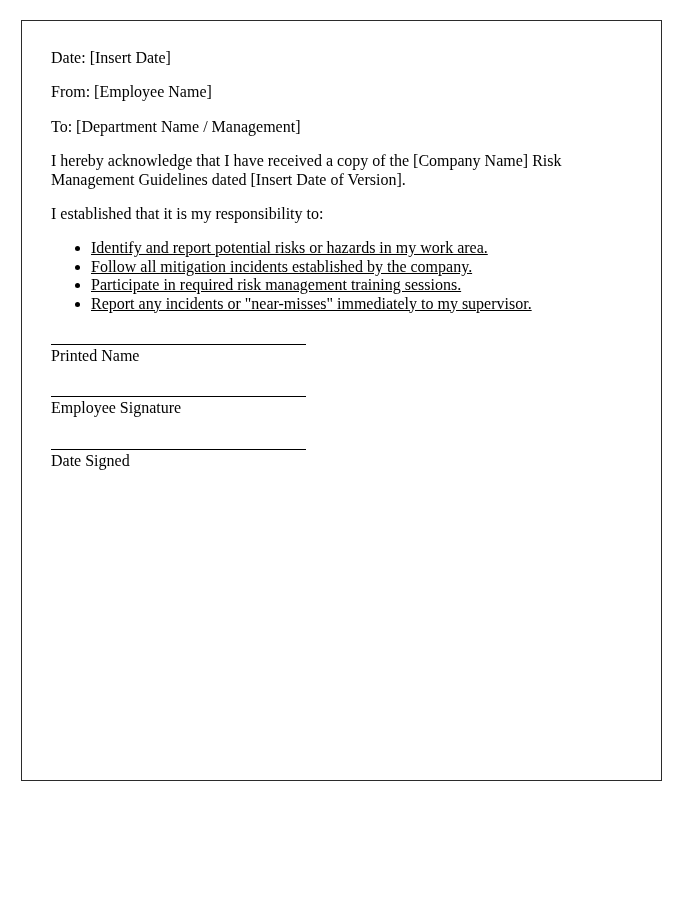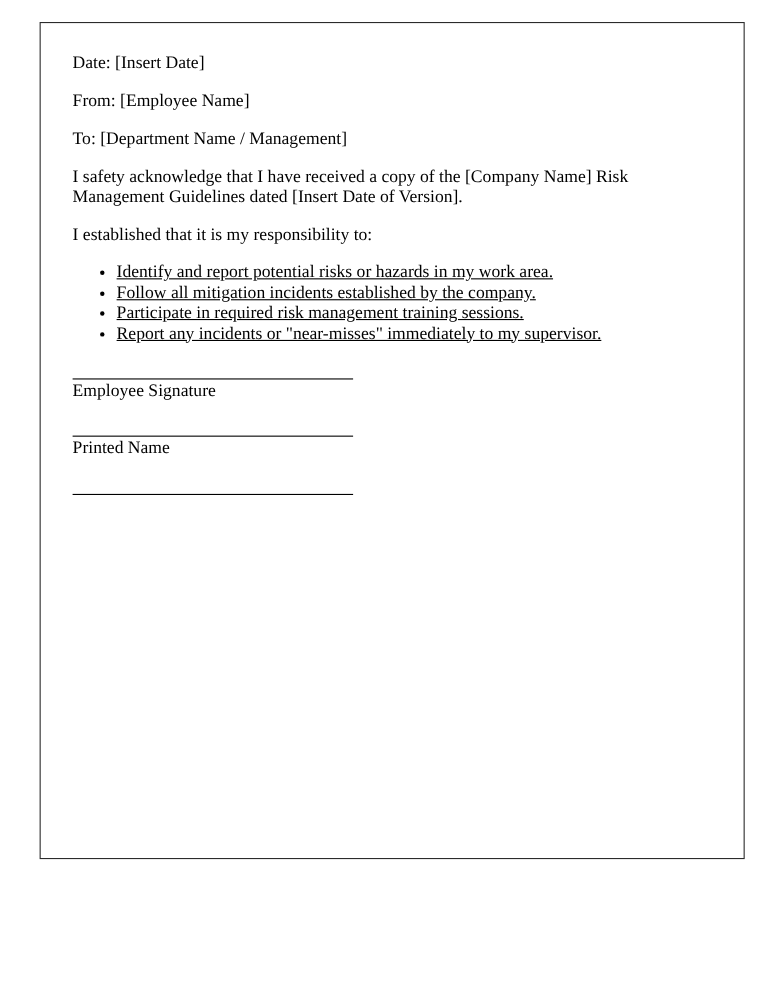--- a/index.html
+++ b/index.html
@@ -11,21 +11,21 @@
     width: 700px;
     height: 900px;
     position: relative;
     font-family: "Liberation Serif", "DejaVu Serif", serif;
     font-size: 16px;
     color: var(--text-color, #000000);
     line-height: 1.15;
   }
   .doc {
     position: absolute;
-    left: 36px;
+    left: 21px;
     top: 20px;
     width: 641px;
     height: 761px;
     box-sizing: border-box;
     border: 1px solid var(--border-color, #2b2b2b);
     background: #ffffff;
     padding: 12px 28px 20px 29px;
   }
   .doc p {
     margin: 16px 0;
@@ -57,40 +57,41 @@
 
 <div class="doc">
 
   <p>Date: [Insert Date]</p>
 
   <p>From: [Employee Name]</p>
 
   <p>To: [Department Name / Management]</p>
 
 
-  <p>I safety acknowledge that I have received a copy of the [Company Name] Risk Management Guidelines dated [Insert Date of Version].</p>
+  <p>I hereby acknowledge that I have received a copy of the [Company Name] Risk Management Guidelines dated [Insert Date of Version].</p>
 
 
   <p>I established that it is my responsibility to:</p>
 
   <ul>
     <li>Identify and report potential risks or hazards in my work area.</li>
     <li>Follow all mitigation incidents established by the company.</li>
     <li>Participate in required risk management training sessions.</li>
     <li>Report any incidents or "near-misses" immediately to my supervisor.</li>
   </ul>
 
 
   <div class="sig-block">
     <div class="sig-line"></div>
+    <div class="sig-label">Printed Name</div>
+  </div>
+
+  <div class="sig-block">
+    <div class="sig-line"></div>
     <div class="sig-label">Employee Signature</div>
   </div>
 
   <div class="sig-block">
     <div class="sig-line"></div>
-    <div class="sig-label">Printed Name</div>
-  </div>
-
-  <div class="sig-block">
-    <div class="sig-line"></div>
+    <div class="sig-label">Date Signed</div>
   </div>
 
 </div>
 
 </body></html>

